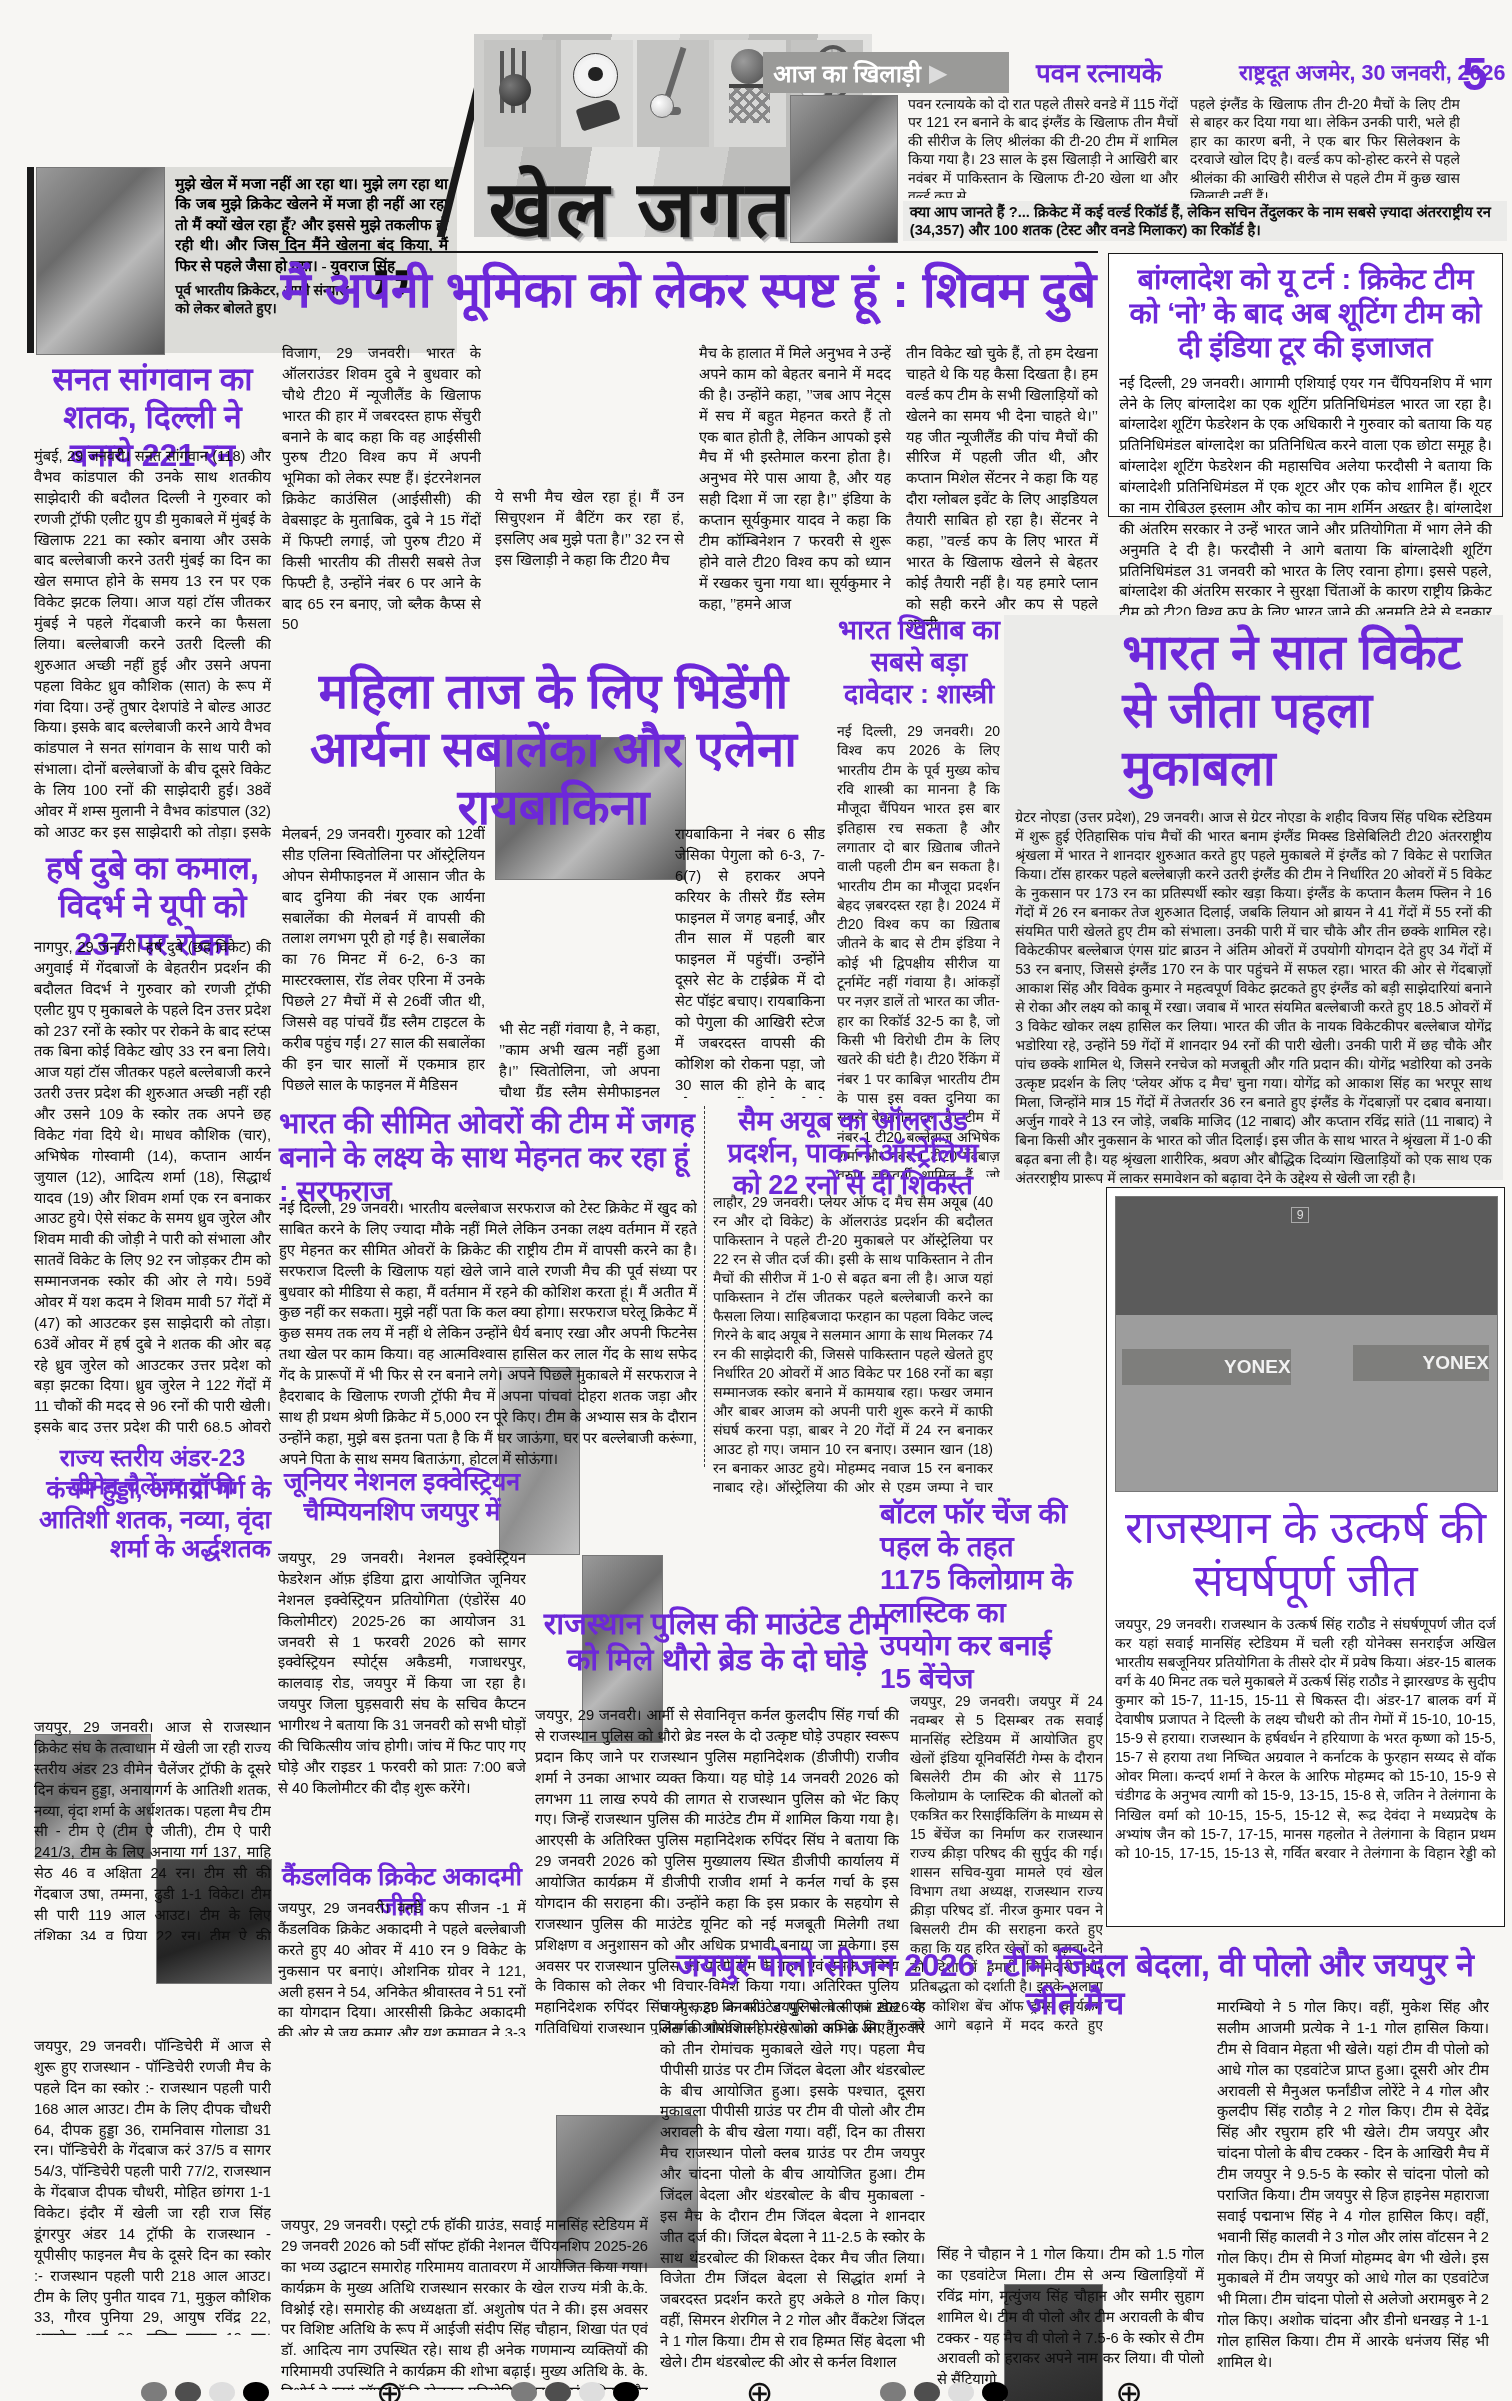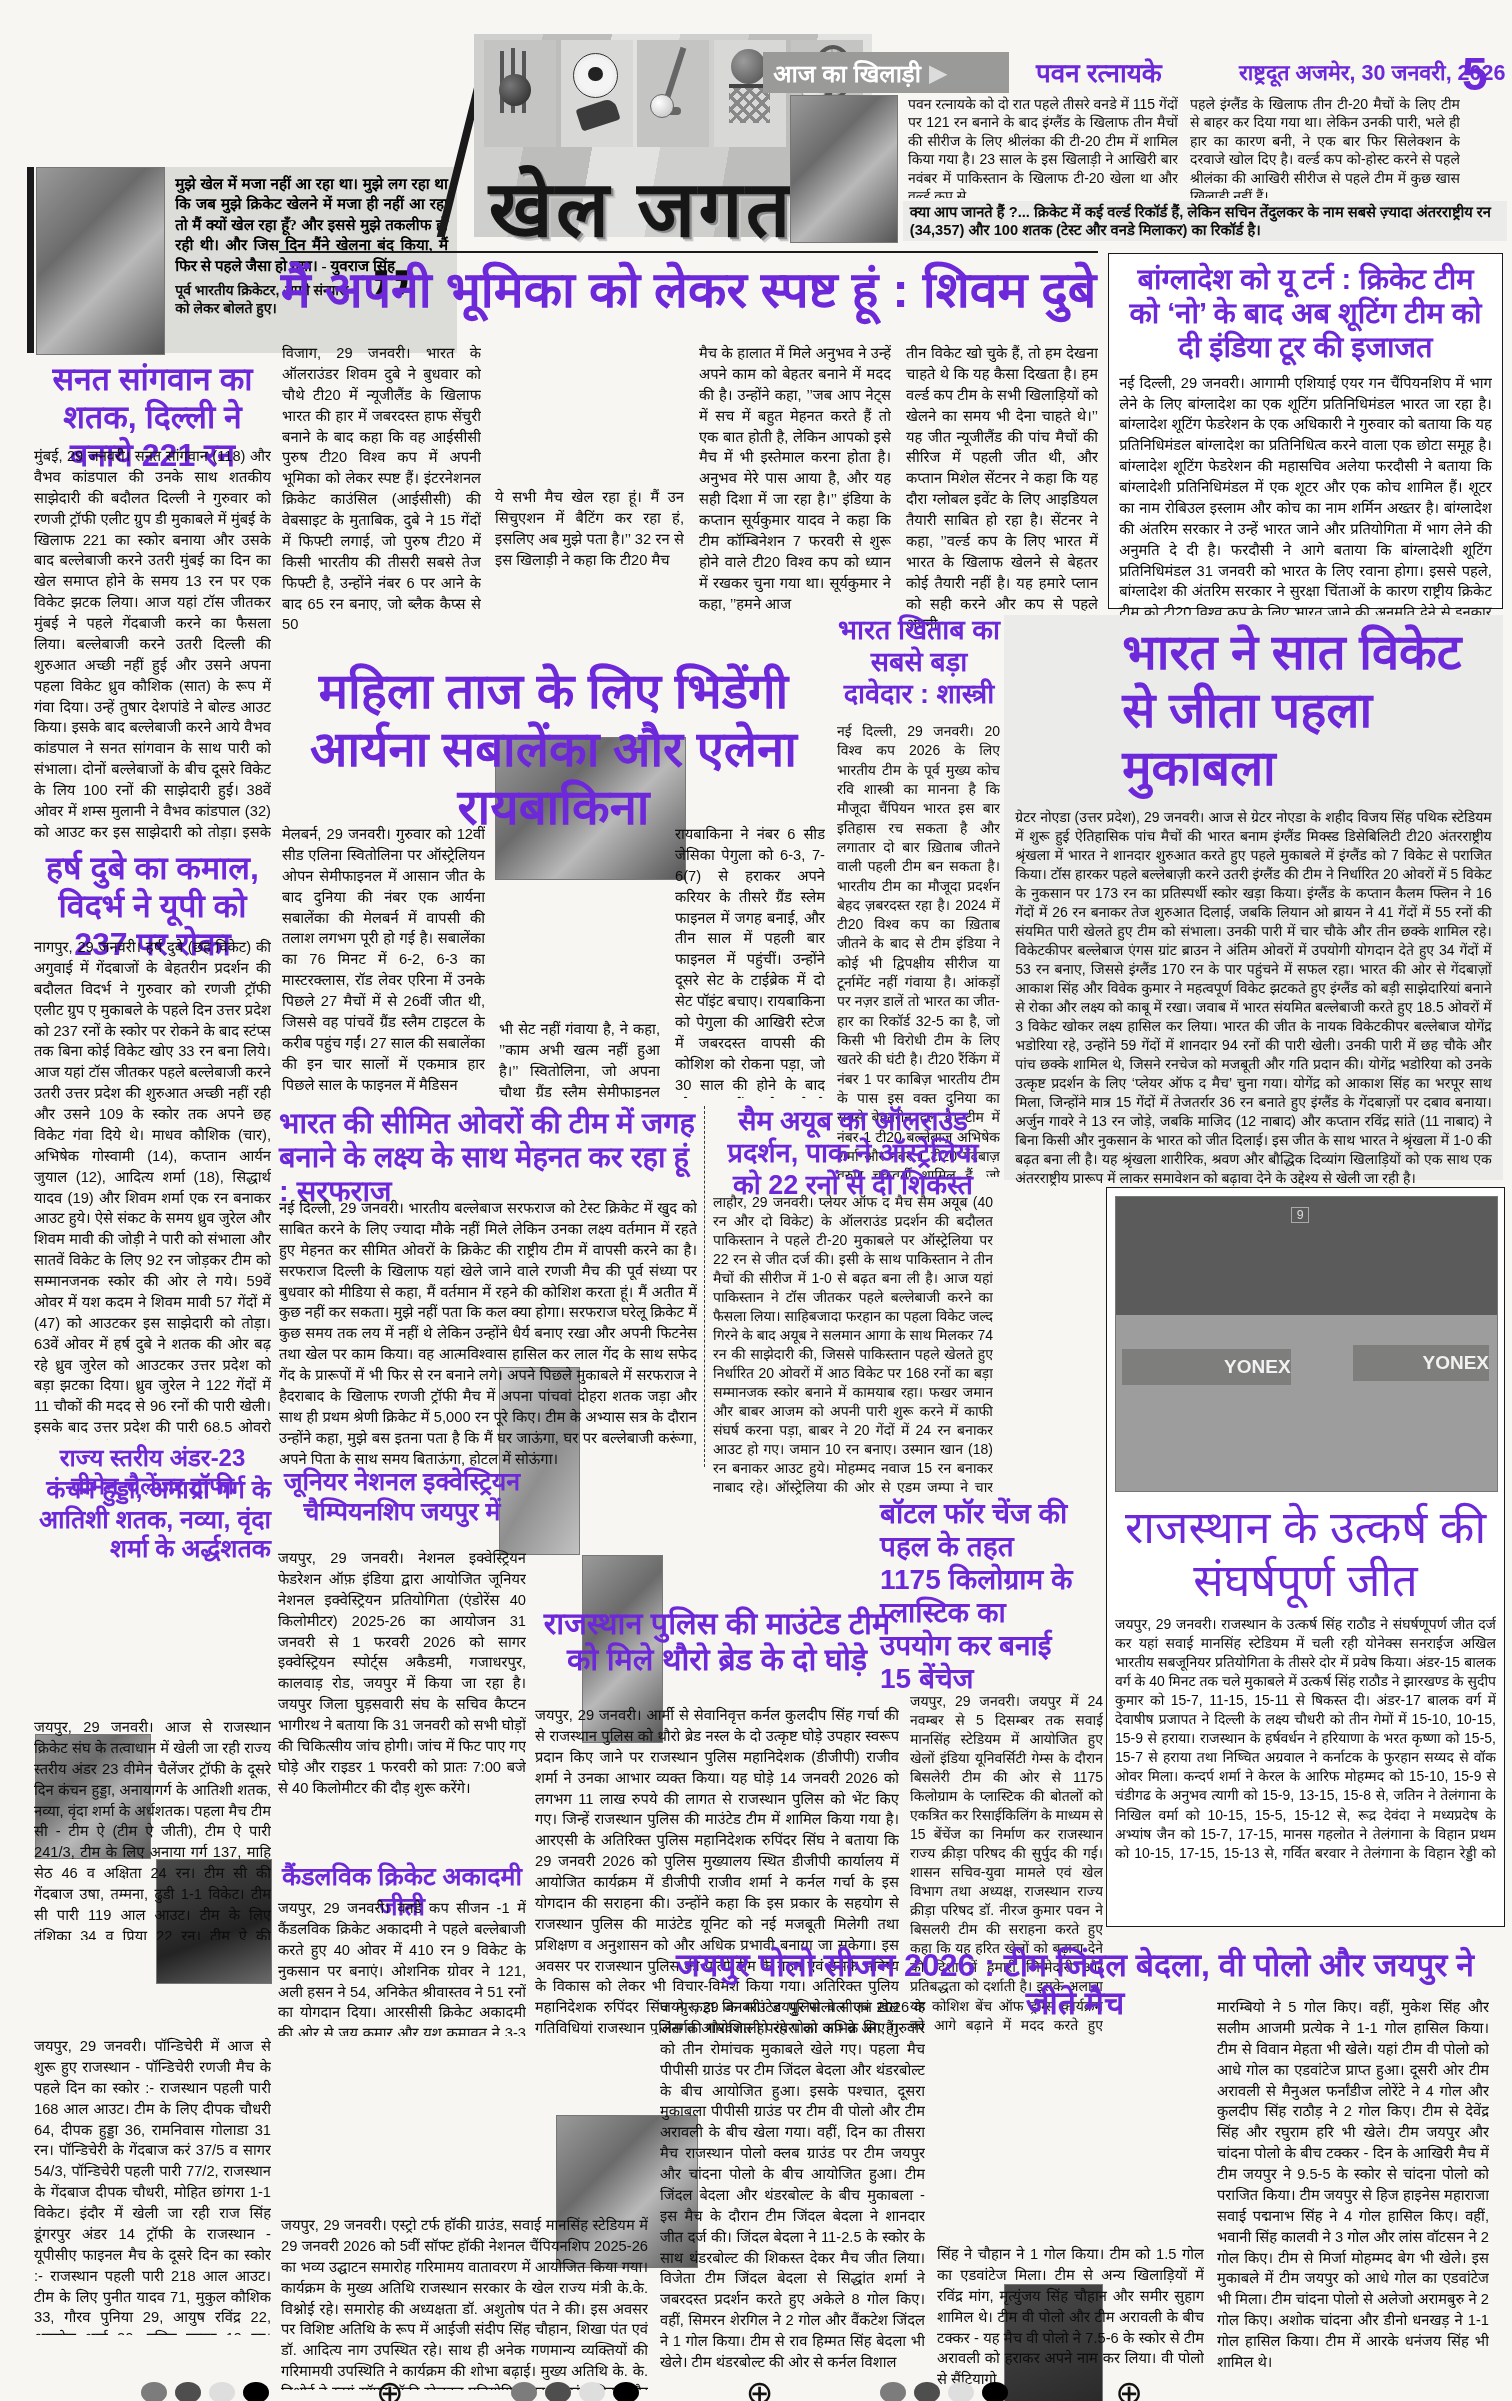--- a/index.html
+++ b/index.html
@@ -121,21 +121,21 @@
   <div class="abs hl center" style="left:281px;top:663px;width:545px;font-size:49px;">महिला ताज के लिए भिडेंगी आर्यना सबालेंका और एलेना रायबाकिना</div>
   <div class="abs bt" style="left:282px;top:824px;width:203px;height:274px;">मेलबर्न, 29 जनवरी। गुरुवार को 12वीं सीड एलिना स्वितोलिना पर ऑस्ट्रेलियन ओपन सेमीफाइनल में आसान जीत के बाद दुनिया की नंबर एक आर्यना सबालेंका की मेलबर्न में वापसी की तलाश लगभग पूरी हो गई है। सबालेंका का 76 मिनट में 6-2, 6-3 का मास्टरक्लास, रॉड लेवर एरिना में उनके पिछले 27 मैचों में से 26वीं जीत थी, जिससे वह पांचवें ग्रैंड स्लैम टाइटल के करीब पहुंच गईं। 27 साल की सबालेंका की इन चार सालों में एकमात्र हार पिछले साल के फाइनल में मैडिसन</div>
   <div class="abs photo light" style="left:499px;top:826px;width:79px;height:186px;"></div>
   <div class="abs photo" style="left:582px;top:826px;width:79px;height:186px;"></div>
   <div class="abs bt" style="left:499px;top:1019px;width:161px;height:79px;">भी सेट नहीं गंवाया है, ने कहा, ’’काम अभी खत्म नहीं हुआ है।’’ स्वितोलिना, जो अपना चौथा ग्रैंड स्लैम सेमीफाइनल खेल रही थीं, एक बड़ी अंडरडॉग के तौर पर उतरीं, लेकिन साल की अच्छी शुरुआत के बाद कॉन्फिडेंस के साथ उन्होंने आखिरी आठ में नंबर 3</div>
   <div class="abs bt" style="left:675px;top:824px;width:150px;height:274px;">रायबाकिना ने नंबर 6 सीड जेसिका पेगुला को 6-3, 7-6(7) से हराकर अपने करियर के तीसरे ग्रैंड स्लेम फाइनल में जगह बनाई, और तीन साल में पहली बार फाइनल में पहुंचीं। उन्होंने दूसरे सेट के टाईब्रेक में दो सेट पॉइंट बचाए। रायबाकिना को पेगुला की आखिरी स्टेज में जबरदस्त वापसी की कोशिश को रोकना पड़ा, जो 30 साल की होने के बाद ओपन एरा में अपने पहले दो बड़े फाइनल में पहुँचने वाली पहली महिला बनने की कोशिश कर रही थीं। 2024 यूएस ओपन की रनर-अप ने दूसरे सेट में 5-3 से पर तीन मैच पॉइंट बचाए, फिर कजाखस्तान की खिलाड़ी ने 5-4 और मैच के लिए सर्विस करते हुए रायबाकिना की सर्विस तोड़ी। रायबाकिना ने क्लच टेनिस के ज़बरदस्त टाईब्रेक जीता, और</div>
 
   <div class="abs hl center" style="left:837px;top:615px;width:164px;font-size:27px;">भारत खिताब का सबसे बड़ा दावेदार : शास्त्री</div>
   <div class="abs bt" style="left:837px;top:722px;width:163px;height:455px;font-size:14px;line-height:1.38;">नई दिल्ली, 29 जनवरी। 20 विश्व कप 2026 के लिए भारतीय टीम के पूर्व मुख्य कोच रवि शास्त्री का मानना है कि मौजूदा चैंपियन भारत इस बार इतिहास रच सकता है और लगातार दो बार ख़िताब जीतने वाली पहली टीम बन सकता है। भारतीय टीम का मौजूदा प्रदर्शन बेहद ज़बरदस्त रहा है। 2024 में टी20 विश्व कप का ख़िताब जीतने के बाद से टीम इंडिया ने कोई भी द्विपक्षीय सीरीज या टूर्नामेंट नहीं गंवाया है। आंकड़ों पर नज़र डालें तो भारत का जीत-हार का रिकॉर्ड 32-5 का है, जो किसी भी विरोधी टीम के लिए खतरे की घंटी है। टी20 रैंकिंग में नंबर 1 पर काबिज़ भारतीय टीम के पास इस वक्त दुनिया का सबसे बेहतरीन दल है। टीम में नंबर 1 टी20 बल्लेबाज़ अभिषेक शर्मा और नंबर 1 टी20 गेंदबाज़ वरुण चक्रवर्ती शामिल हैं, जो विरोधियों पर भारी पड़ रहे हैं। शास्त्री ने टीम की मजबूती पर बात करते हुए कहा, ’’मुझे लगता है कि डिफेंडिंग चैंपियंस स्पष्ट रूप से जीत के प्रबल दावेदार के तौर पर शुरुआत करेंगे।’’</div>
 
-  <div class="abs boxed" style="left:1108px;top:253px;width:395px;height:356px;box-sizing:border-box;padding:8px 10.2px;">
+  <div class="abs boxed" style="left:1108px;top:253px;width:395px;height:264px;box-sizing:border-box;padding:8px 10.2px;">
     <div class="hl center" style="font-size:29px;">बांग्लादेश को यू टर्न : क्रिकेट टीम को ‘नो’ के बाद अब शूटिंग टीम को दी इंडिया टूर की इजाजत</div>
     <div class="bt" style="margin-top:8px;height:243px;font-size:14.7px;">नई दिल्ली, 29 जनवरी। आगामी एशियाई एयर गन चैंपियनशिप में भाग लेने के लिए बांग्लादेश का एक शूटिंग प्रतिनिधिमंडल भारत जा रहा है। बांग्लादेश शूटिंग फेडरेशन के एक अधिकारी ने गुरुवार को बताया कि यह प्रतिनिधिमंडल बांग्लादेश का प्रतिनिधित्व करने वाला एक छोटा समूह है। बांग्लादेश शूटिंग फेडरेशन की महासचिव अलेया फरदौसी ने बताया कि बांग्लादेशी प्रतिनिधिमंडल में एक शूटर और एक कोच शामिल हैं। शूटर का नाम रोबिउल इस्लाम और कोच का नाम शर्मिन अख्तर है। बांग्लादेश की अंतरिम सरकार ने उन्हें भारत जाने और प्रतियोगिता में भाग लेने की अनुमति दे दी है। फरदौसी ने आगे बताया कि बांग्लादेशी शूटिंग प्रतिनिधिमंडल 31 जनवरी को भारत के लिए रवाना होगा। इससे पहले, बांग्लादेश की अंतरिम सरकार ने सुरक्षा चिंताओं के कारण राष्ट्रीय क्रिकेट टीम को टी20 विश्व कप के लिए भारत जाने की अनुमति देने से इनकार कर दिया था। हालांकि, अब प्रोफेसर मुहम्मद यूनुस के नेतृत्व में अंतरिम सरकार ने शिकार प्रतिनिधिमंडल को भारत जाने की अनुमति दे दी है। बांग्लादेश क्रिकेट बोर्ड (बीसीबी) द्वारा सुरक्षा चिंताओं के कारण अपनी टीम को भारत भेजने से इनकार करने के बाद आईसीसी ने बांग्लादेश की जगह स्कॉटलैंड को टी20 विश्व कप में शामिल किया।</div>
   </div>
 
   <div class="abs greybox" style="left:1004px;top:615px;width:499px;height:565px;box-sizing:border-box;padding:9px 11.3px;">
     <div class="hl" style="font-size:49px;margin-left:107px;">भारत ने सात विकेट से जीता पहला मुकाबला</div>
     <div class="bt" style="margin-top:10.2px;height:418px;font-size:14px;line-height:1.36;">ग्रेटर नोएडा (उत्तर प्रदेश), 29 जनवरी। आज से ग्रेटर नोएडा के शहीद विजय सिंह पथिक स्टेडियम में शुरू हुई ऐतिहासिक पांच मैचों की भारत बनाम इंग्लैंड मिक्स्ड डिसेबिलिटी टी20 अंतरराष्ट्रीय श्रृंखला में भारत ने शानदार शुरुआत करते हुए पहले मुकाबले में इंग्लैंड को 7 विकेट से पराजित किया। टॉस हारकर पहले बल्लेबाज़ी करने उतरी इंग्लैंड की टीम ने निर्धारित 20 ओवरों में 5 विकेट के नुकसान पर 173 रन का प्रतिस्पर्धी स्कोर खड़ा किया। इंग्लैंड के कप्तान कैलम फ्लिन ने 16 गेंदों में 26 रन बनाकर तेज शुरुआत दिलाई, जबकि लियान ओ ब्रायन ने 41 गेंदों में 55 रनों की संयमित पारी खेलते हुए टीम को संभाला। उनकी पारी में चार चौके और तीन छक्के शामिल रहे। विकेटकीपर बल्लेबाज एंगस ग्रांट ब्राउन ने अंतिम ओवरों में उपयोगी योगदान देते हुए 34 गेंदों में 53 रन बनाए, जिससे इंग्लैंड 170 रन के पार पहुंचने में सफल रहा। भारत की ओर से गेंदबाज़ों आकाश सिंह और विवेक कुमार ने महत्वपूर्ण विकेट झटकते हुए इंग्लैंड को बड़ी साझेदारियां बनाने से रोका और लक्ष्य को काबू में रखा। जवाब में भारत संयमित बल्लेबाजी करते हुए 18.5 ओवरों में 3 विकेट खोकर लक्ष्य हासिल कर लिया। भारत की जीत के नायक विकेटकीपर बल्लेबाज योगेंद्र भडोरिया रहे, उन्होंने 59 गेंदों में शानदार 94 रनों की पारी खेली। उनकी पारी में छह चौके और पांच छक्के शामिल थे, जिसने रनचेज को मजबूती और गति प्रदान की। योगेंद्र भडोरिया को उनके उत्कृष्ट प्रदर्शन के लिए ‘प्लेयर ऑफ द मैच’ चुना गया। योगेंद्र को आकाश सिंह का भरपूर साथ मिला, जिन्होंने मात्र 15 गेंदों में तेजतर्रार 36 रन बनाते हुए इंग्लैंड के गेंदबाज़ों पर दबाव बनाया। अर्जुन गावरे ने 13 रन जोड़े, जबकि माजिद (12 नाबाद) और कप्तान रविंद्र सांते (11 नाबाद) ने बिना किसी और नुकसान के भारत को जीत दिलाई। इस जीत के साथ भारत ने श्रृंखला में 1-0 की बढ़त बना ली है। यह श्रृंखला शारीरिक, श्रवण और बौद्धिक दिव्यांग खिलाड़ियों को एक साथ एक अंतरराष्ट्रीय प्रारूप में लाकर समावेशन को बढ़ावा देने के उद्देश्य से खेली जा रही है।</div>
   </div>
 
   <div class="abs hl" style="left:279px;top:1106px;width:418px;font-size:29px;">भारत की सीमित ओवरों की टीम में जगह बनाने के लक्ष्य के साथ मेहनत कर रहा हूं : सरफराज</div>

